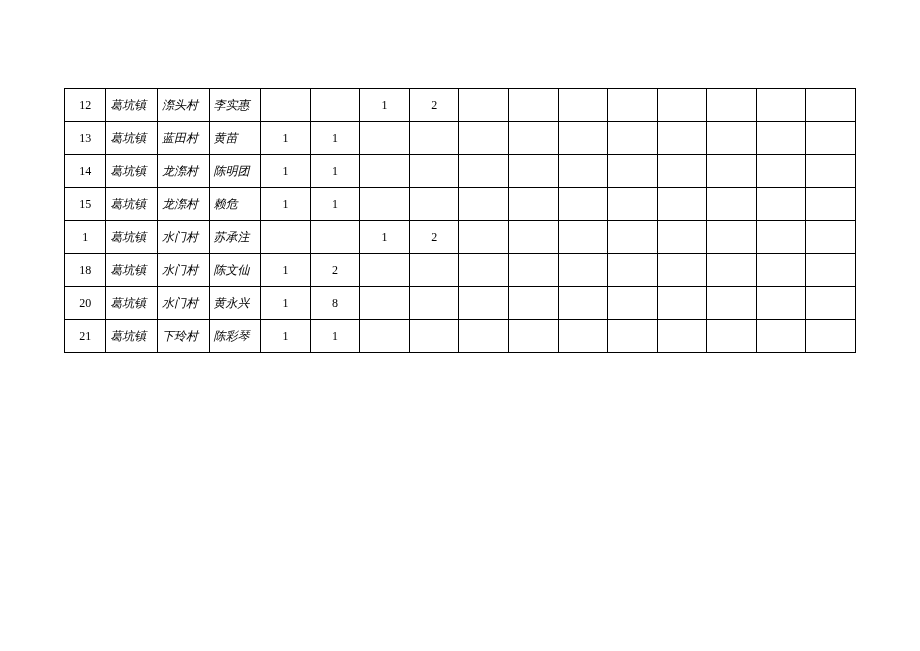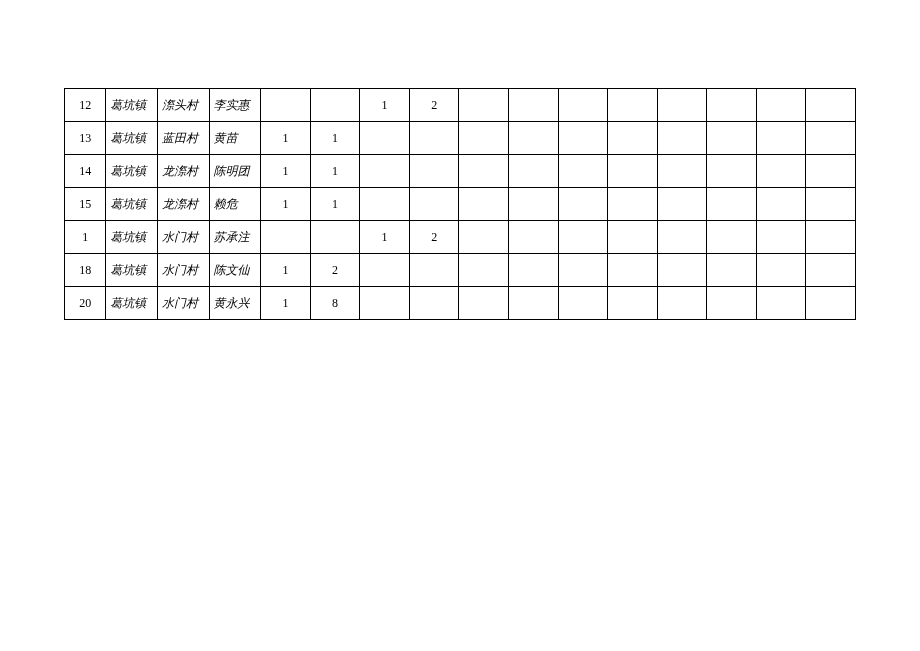--- a/index.html
+++ b/index.html
@@ -159,14 +159,32 @@
         <td class="col-num"></td>
         <td class="col-num"></td>
         <td class="col-num"></td>
         <td class="col-num"></td>
         <td class="col-num"></td>
         <td class="col-num"></td>
         <td class="col-num"></td>
         <td class="col-num"></td>
         <td class="col-num"></td>
       </tr>
+      <tr>
+        <td class="col-no">21</td>
+        <td class="col-town left">葛坑镇</td>
+        <td class="col-village left">下玲村</td>
+        <td class="col-name left">陈彩琴</td>
+        <td class="col-num">1</td>
+        <td class="col-num">1</td>
+        <td class="col-num"></td>
+        <td class="col-num"></td>
+        <td class="col-num"></td>
+        <td class="col-num"></td>
+        <td class="col-num"></td>
+        <td class="col-num"></td>
+        <td class="col-num"></td>
+        <td class="col-num"></td>
+        <td class="col-num"></td>
+        <td class="col-num"></td>
+      </tr>
     </tbody>
 </table>
 
 </body></html>

